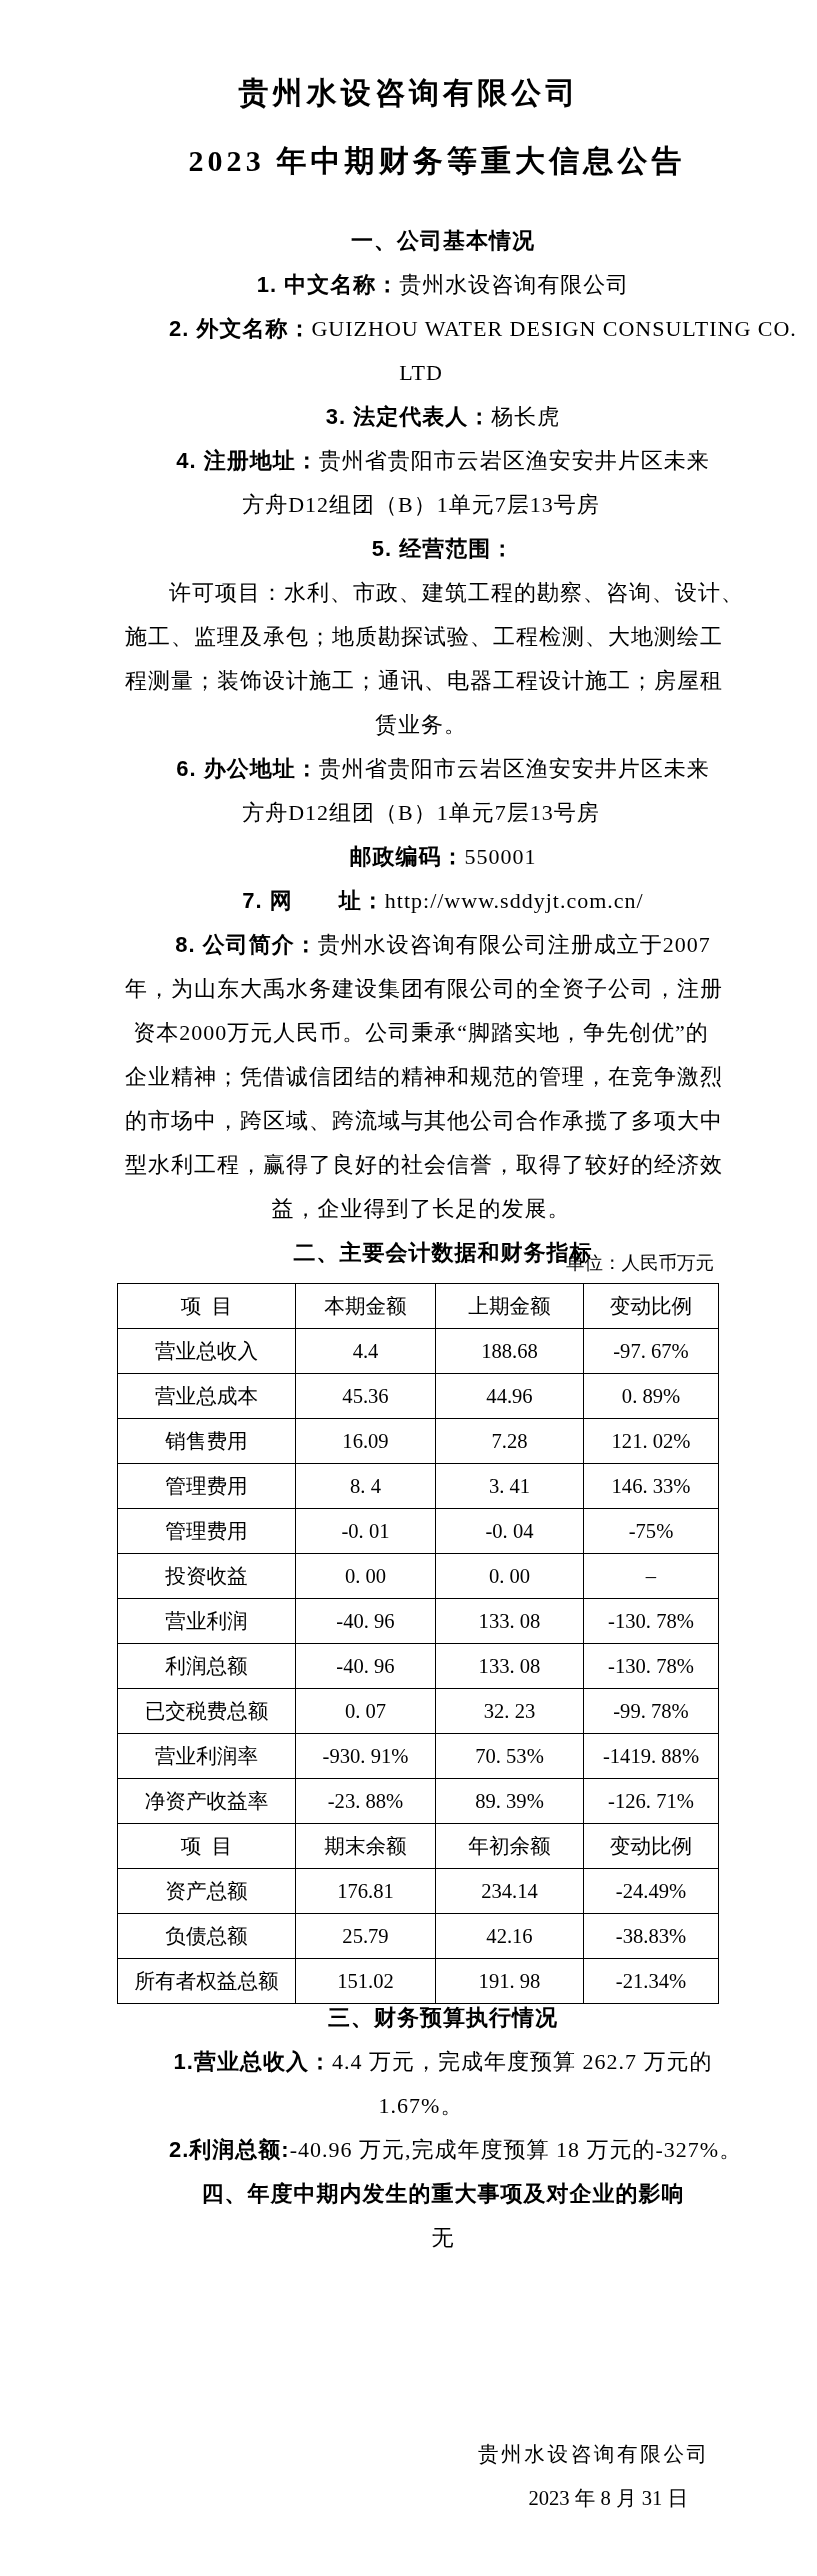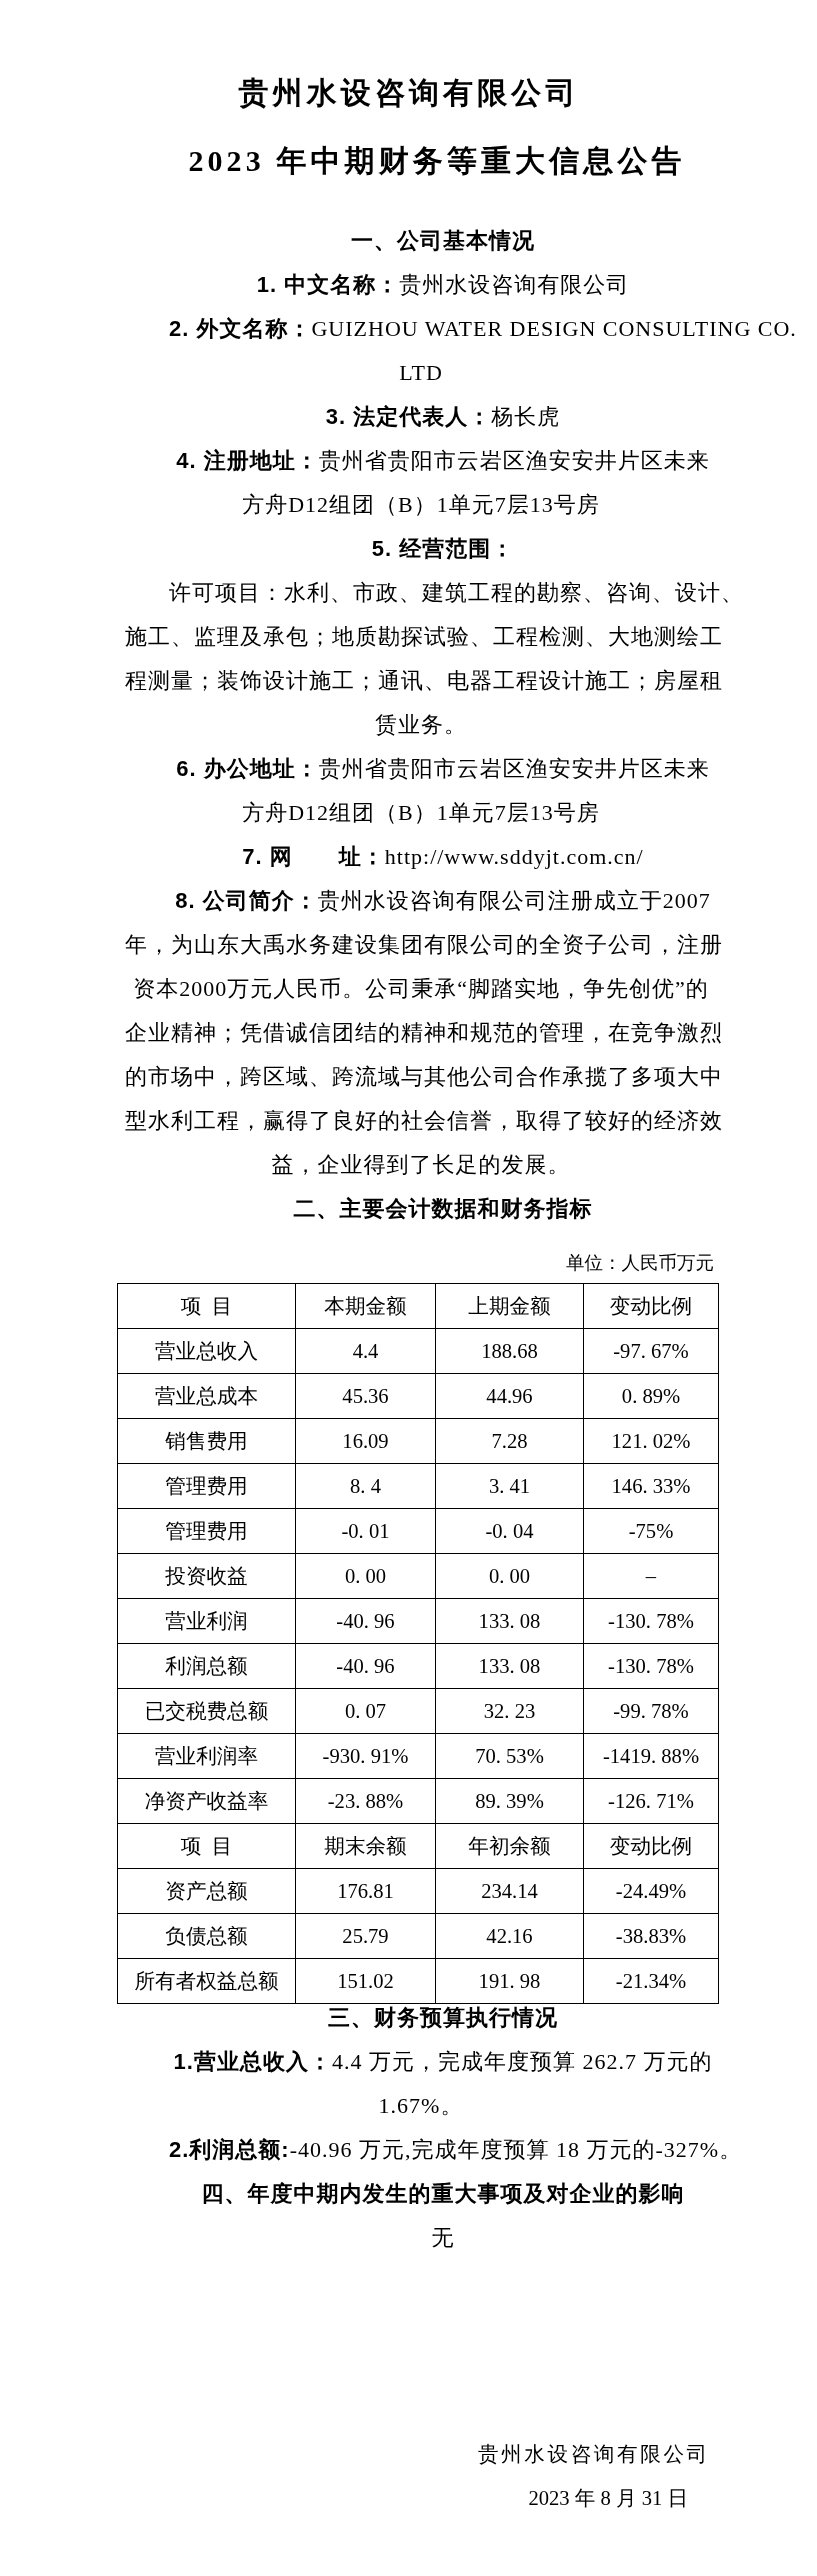--- a/index.html
+++ b/index.html
@@ -88,20 +88,21 @@
     <div class="tline ind"><span class="bl">3. 法定代表人：</span><span>杨长虎</span></div>
     <div class="tline ind"><span class="bl">4. 注册地址：</span><span>贵州省贵阳市云岩区渔安安井片区未来</span></div>
     <div class="tline"><span class="bl"></span><span>方舟D12组团（B）1单元7层13号房</span></div>
     <div class="tline ind"><span class="bl">5. 经营范围：</span><span></span></div>
     <div class="tline ind"><span class="bl"></span><span>许可项目：水利、市政、建筑工程的勘察、咨询、设计、</span></div>
     <div class="tline"><span class="bl"></span><span>施工、监理及承包；地质勘探试验、工程检测、大地测绘工</span></div>
     <div class="tline"><span class="bl"></span><span>程测量；装饰设计施工；通讯、电器工程设计施工；房屋租</span></div>
     <div class="tline"><span class="bl"></span><span>赁业务。</span></div>
     <div class="tline ind"><span class="bl">6. 办公地址：</span><span>贵州省贵阳市云岩区渔安安井片区未来</span></div>
     <div class="tline"><span class="bl"></span><span>方舟D12组团（B）1单元7层13号房</span></div>
+    <div class="tline ind"><span class="bl">邮政编码：</span><span>550001</span></div>
     <div class="tline ind"><span class="bl">7. 网　　址：</span><span>http://www.sddyjt.com.cn/</span></div>
     <div class="tline ind"><span class="bl">8. 公司简介：</span><span>贵州水设咨询有限公司注册成立于2007</span></div>
     <div class="tline"><span class="bl"></span><span>年，为山东大禹水务建设集团有限公司的全资子公司，注册</span></div>
     <div class="tline"><span class="bl"></span><span>资本2000万元人民币。公司秉承“脚踏实地，争先创优”的</span></div>
     <div class="tline"><span class="bl"></span><span>企业精神；凭借诚信团结的精神和规范的管理，在竞争激烈</span></div>
     <div class="tline"><span class="bl"></span><span>的市场中，跨区域、跨流域与其他公司合作承揽了多项大中</span></div>
     <div class="tline"><span class="bl"></span><span>型水利工程，赢得了良好的社会信誉，取得了较好的经济效</span></div>
     <div class="tline"><span class="bl"></span><span>益，企业得到了长足的发展。</span></div>
     <div class="tline ind"><span class="bl">二、主要会计数据和财务指标</span><span></span></div>
   </div>

